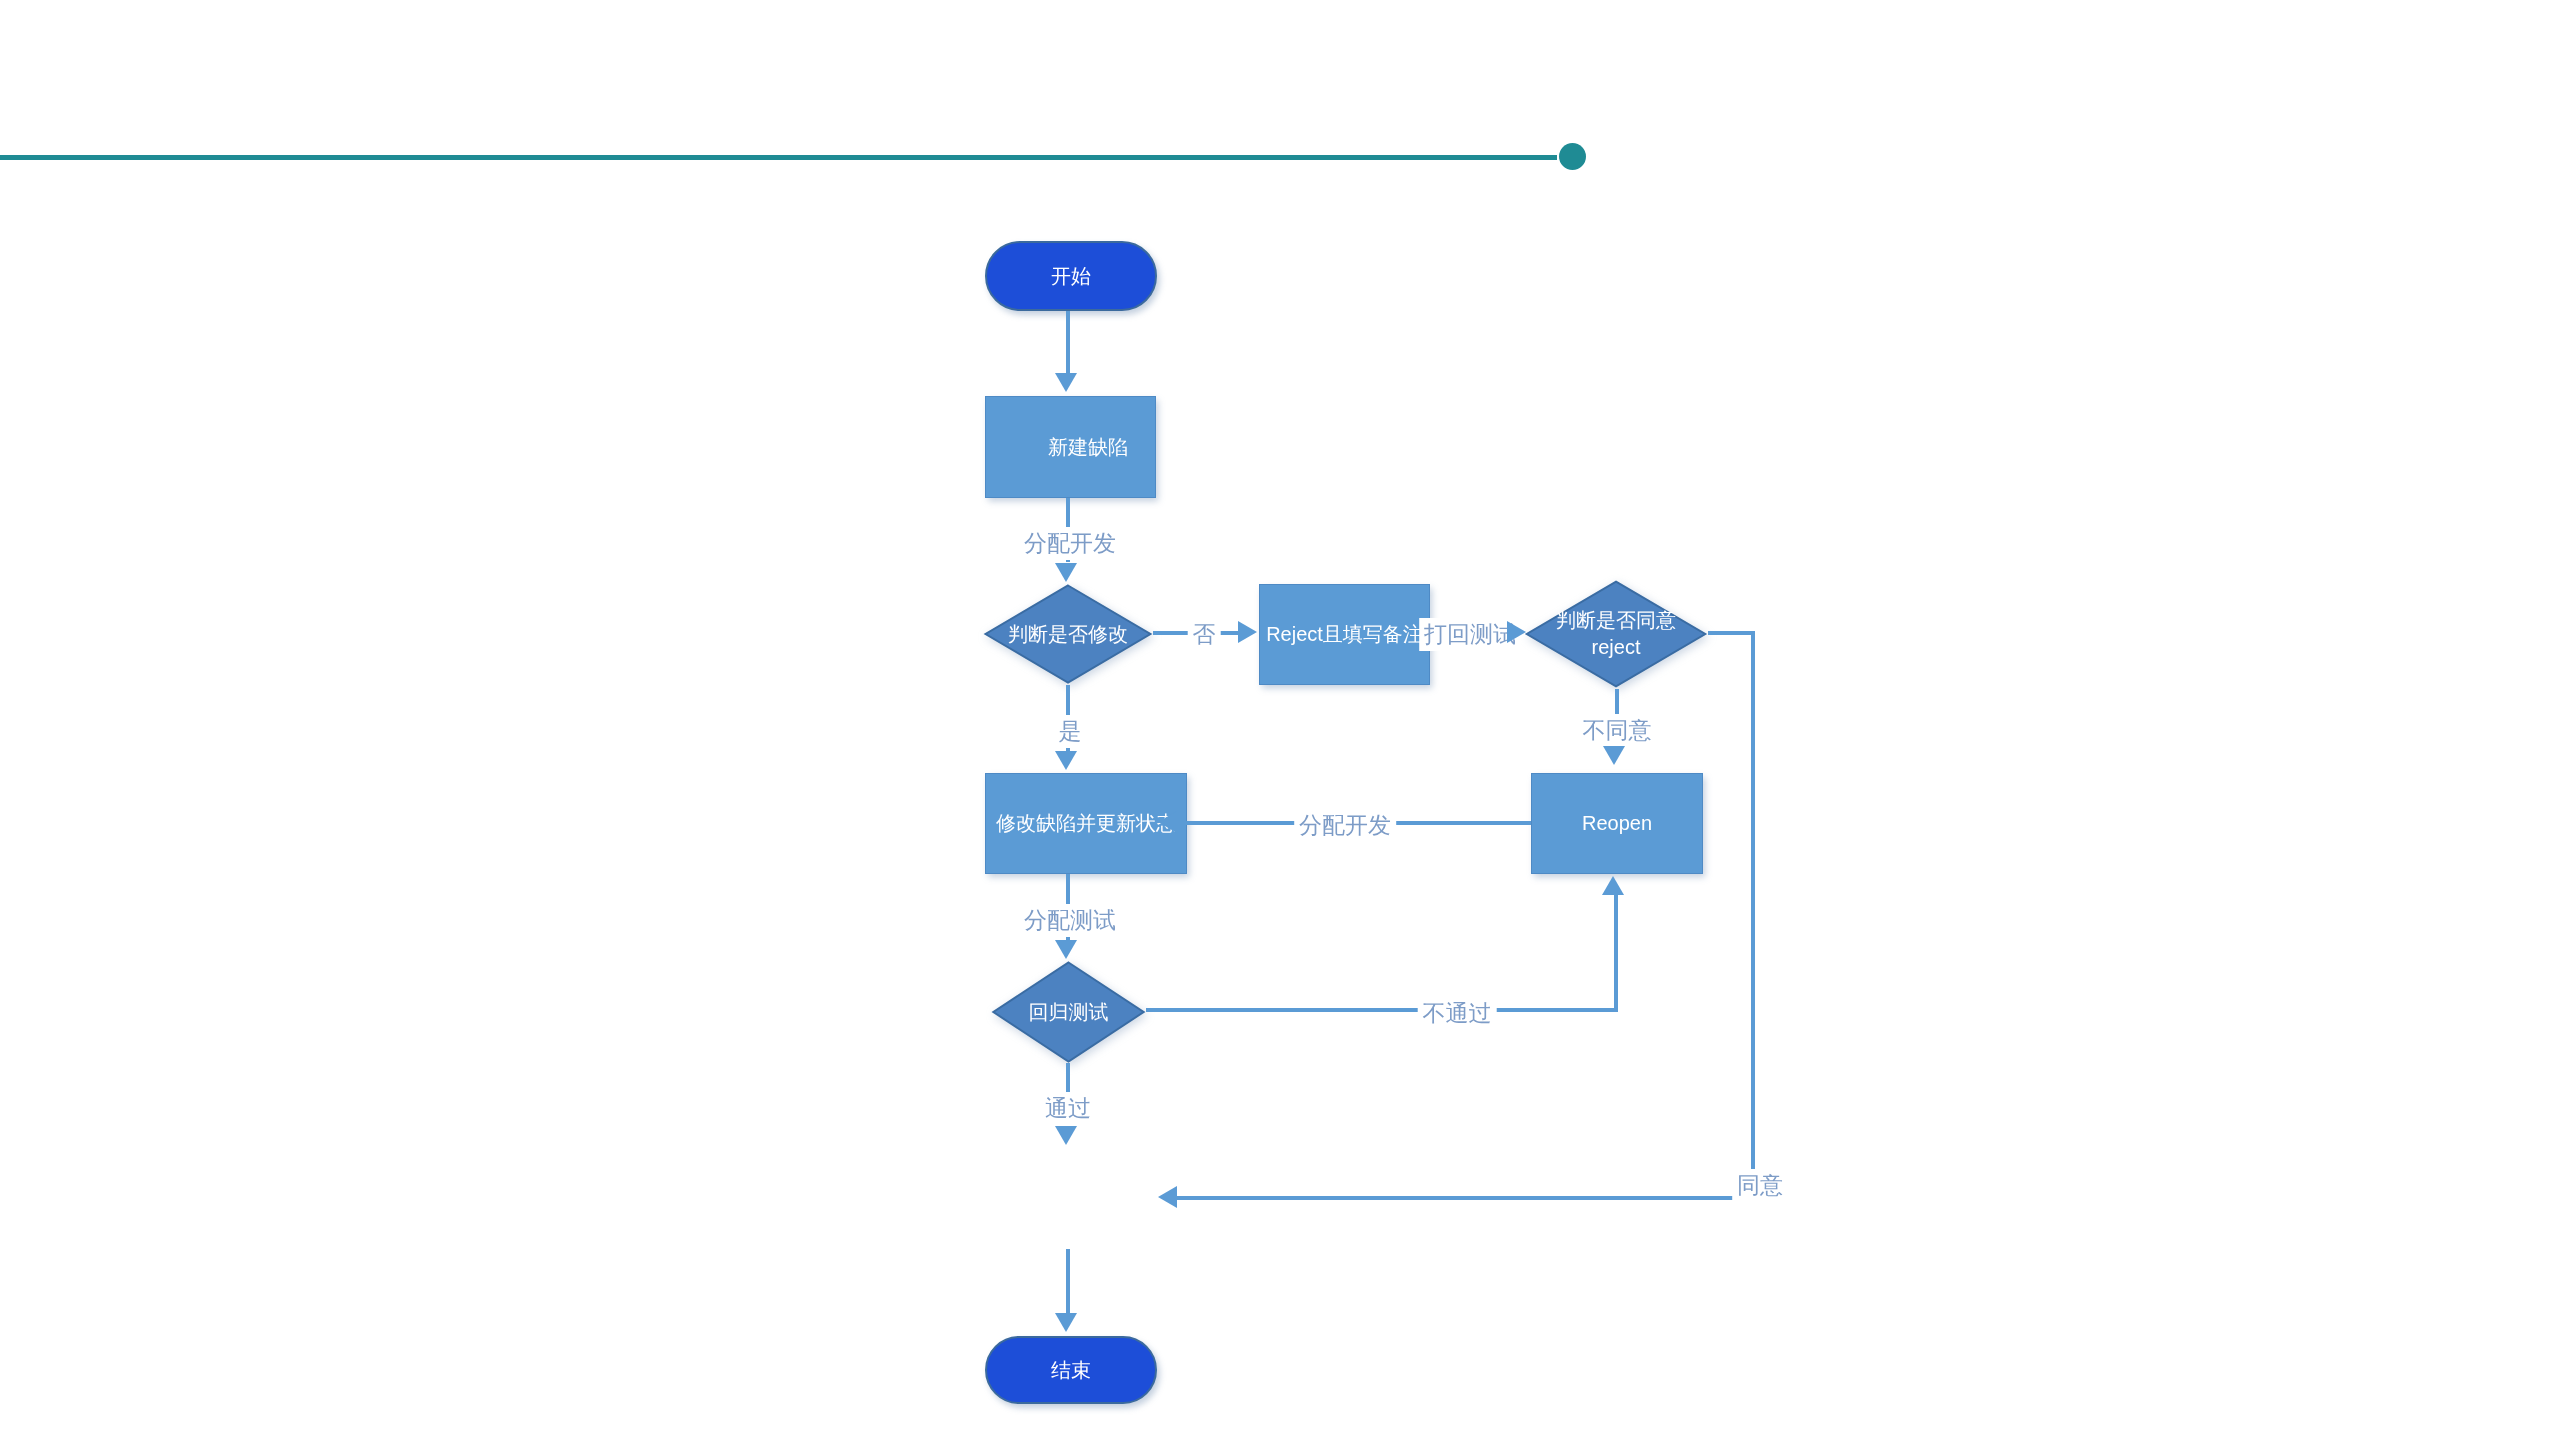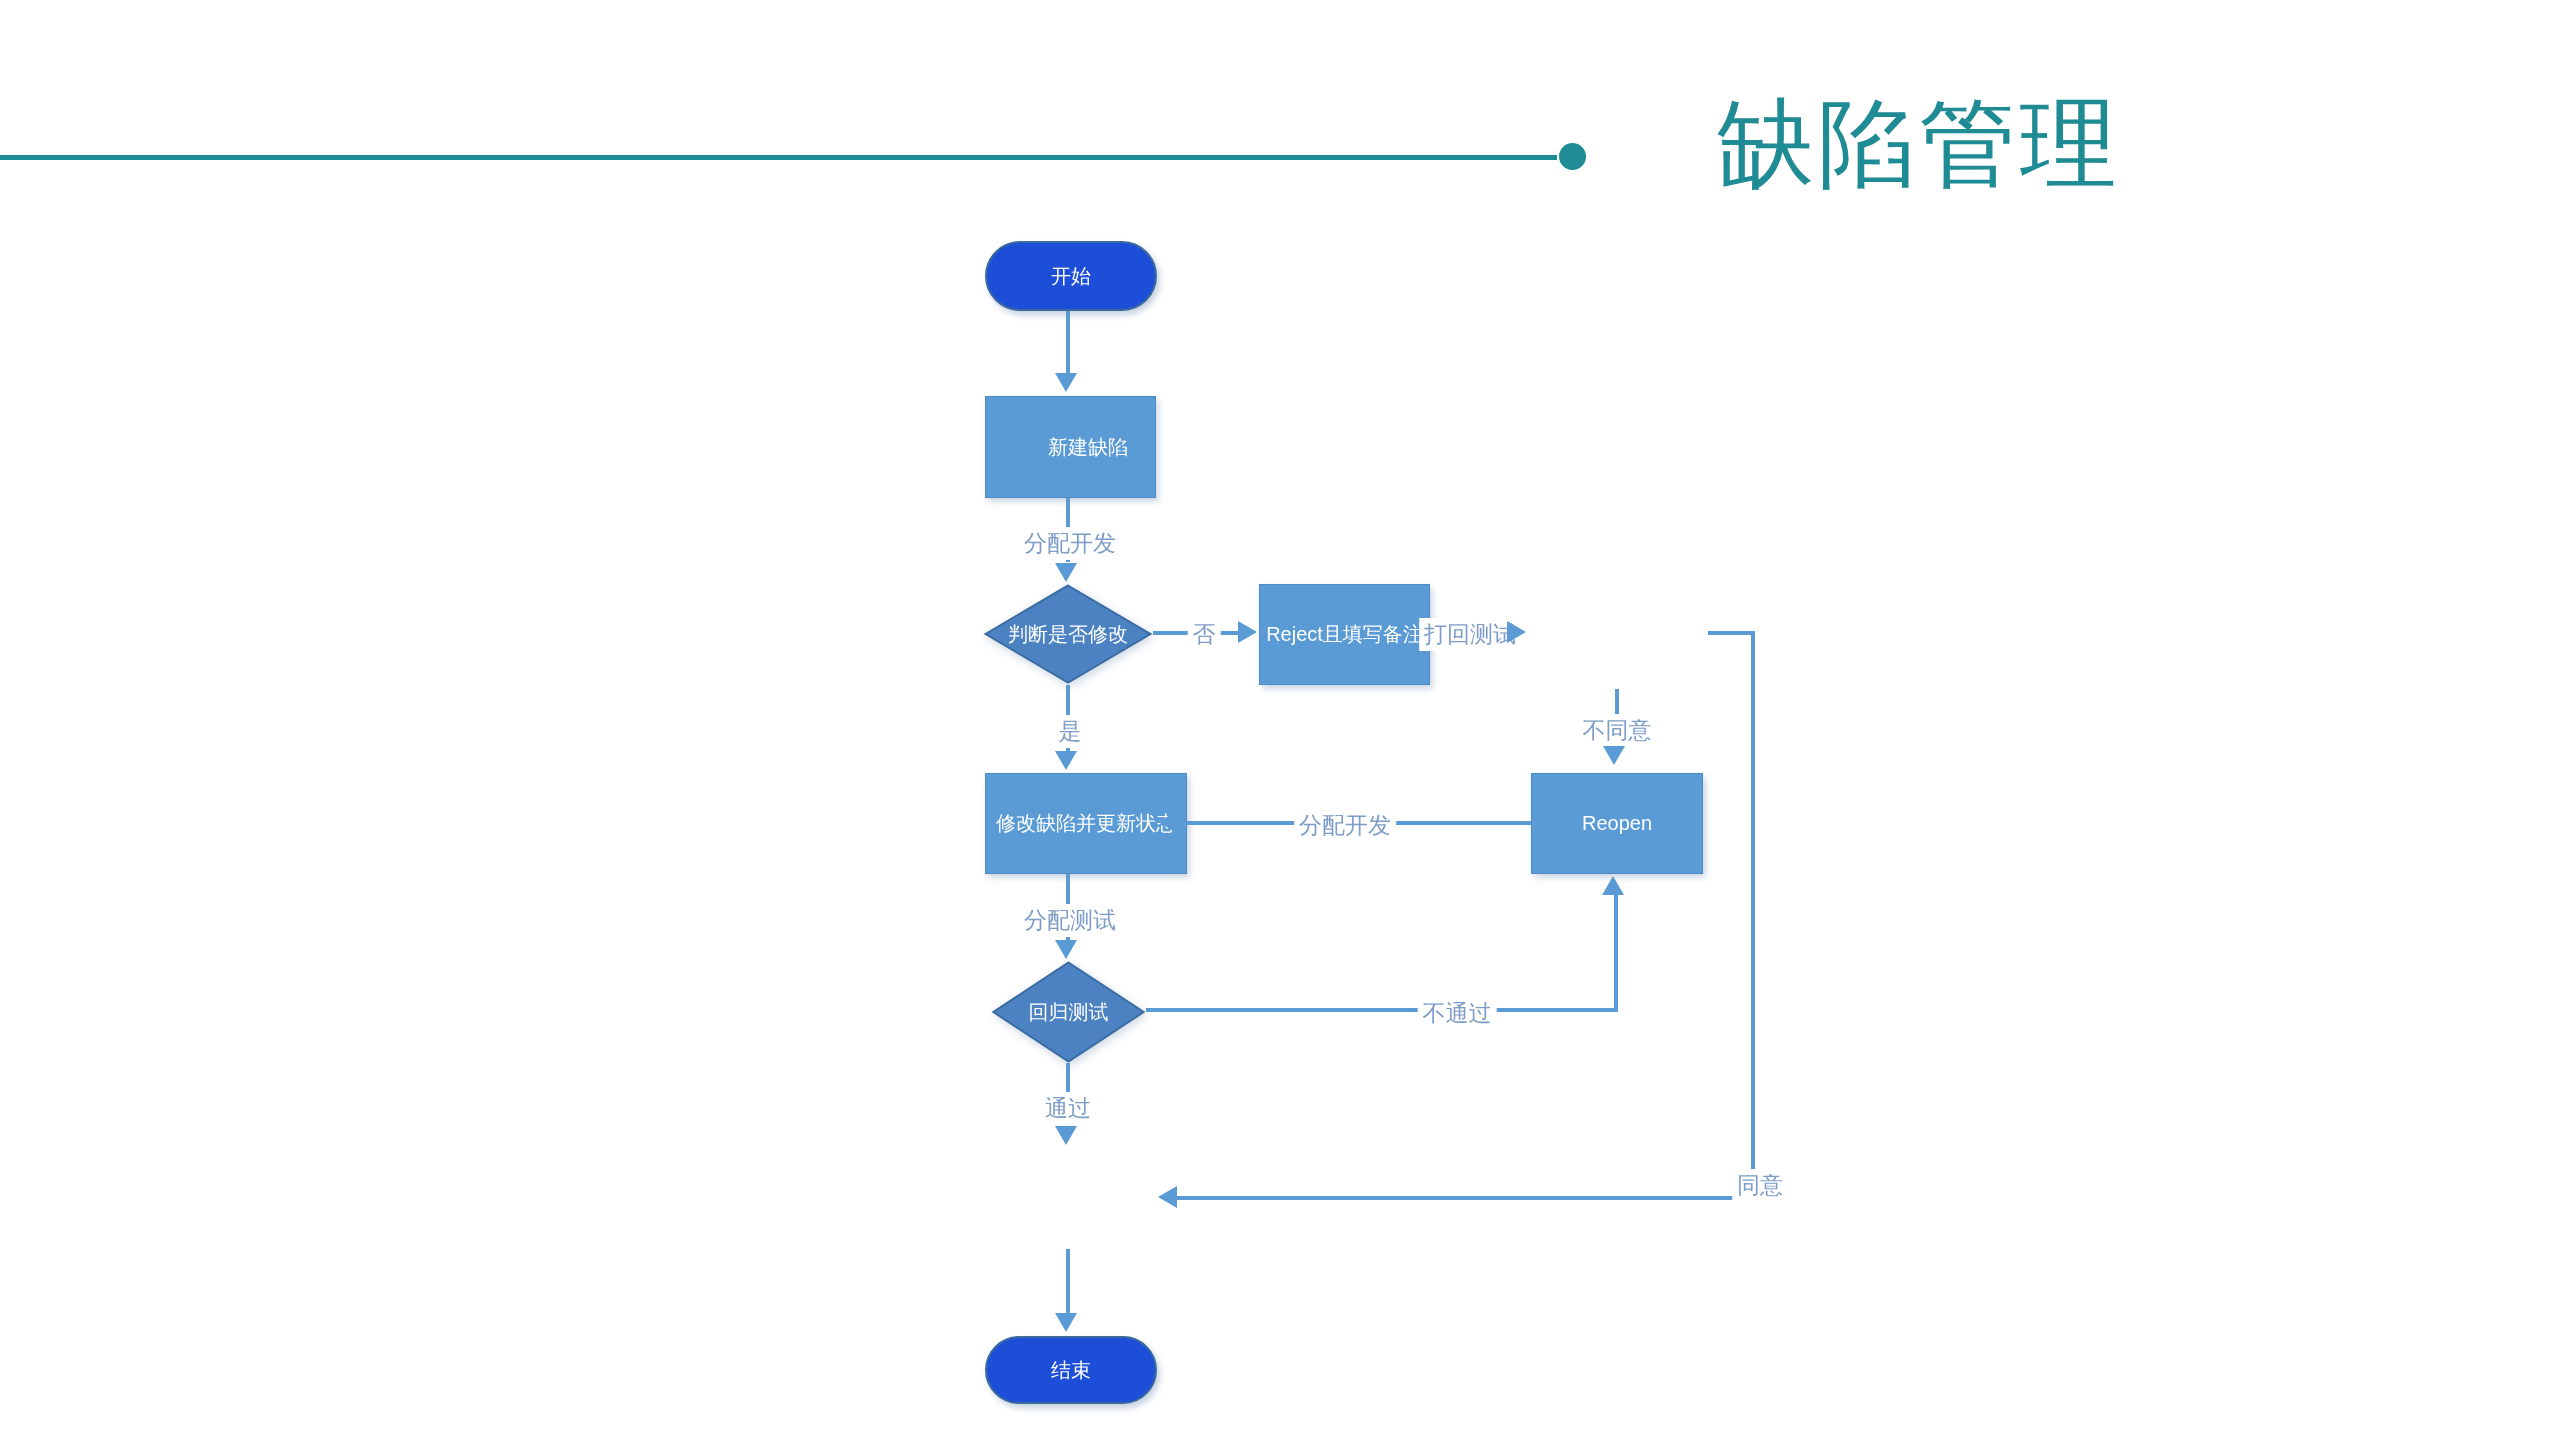--- a/index.html
+++ b/index.html
@@ -44,41 +44,46 @@
     padding:1px 4.8px;white-space:nowrap;transform:translateX(-50%);z-index:2;
   }
 </style>
 </head>
 <body>
 
 <div class="slide">
 
   <div class="rule"></div>
   <div class="rule-dot"></div>
-  <div class="title">缺陷管理</div>
 
   <div class="node terminator" style="left:985px;top:241px;width:172px;height:70px;">
     <span class="nlabel">开始</span>
   </div>
 
   <div class="node process" style="left:985px;top:396px;width:171px;height:102px;padding-left:35px;">
     <span class="nlabel">新建缺陷</span>
   </div>
 
   <div class="node decision" style="left:983px;top:584px;width:170px;height:100px;">
     <svg viewBox="0 0 100 100" preserveAspectRatio="none">
       <polygon points="50,1.5 98.5,50 50,98.5 1.5,50" vector-effect="non-scaling-stroke"></polygon>
     </svg>
     <span class="nlabel">判断是否修改</span>
   </div>
 
   <div class="node process" style="left:1259px;top:584px;width:171px;height:101px;">
     <span class="nlabel">Reject且填写备注</span>
   </div>
 
+  <div class="node decision" style="left:1524px;top:580px;width:184px;height:108px;">
+    <svg viewBox="0 0 100 100" preserveAspectRatio="none">
+      <polygon points="50,1.5 98.5,50 50,98.5 1.5,50" vector-effect="non-scaling-stroke"></polygon>
+    </svg>
+    <span class="nlabel"><span>判断是否同意</span><br><span>reject</span></span>
+  </div>
 
   <div class="node process" style="left:985px;top:773px;width:202px;height:101px;">
     <span class="nlabel">修改缺陷并更新状态</span>
   </div>
 
   <div class="node decision" style="left:991px;top:961px;width:155px;height:102px;">
     <svg viewBox="0 0 100 100" preserveAspectRatio="none">
       <polygon points="50,1.5 98.5,50 50,98.5 1.5,50" vector-effect="non-scaling-stroke"></polygon>
     </svg>
     <span class="nlabel">回归测试</span>

